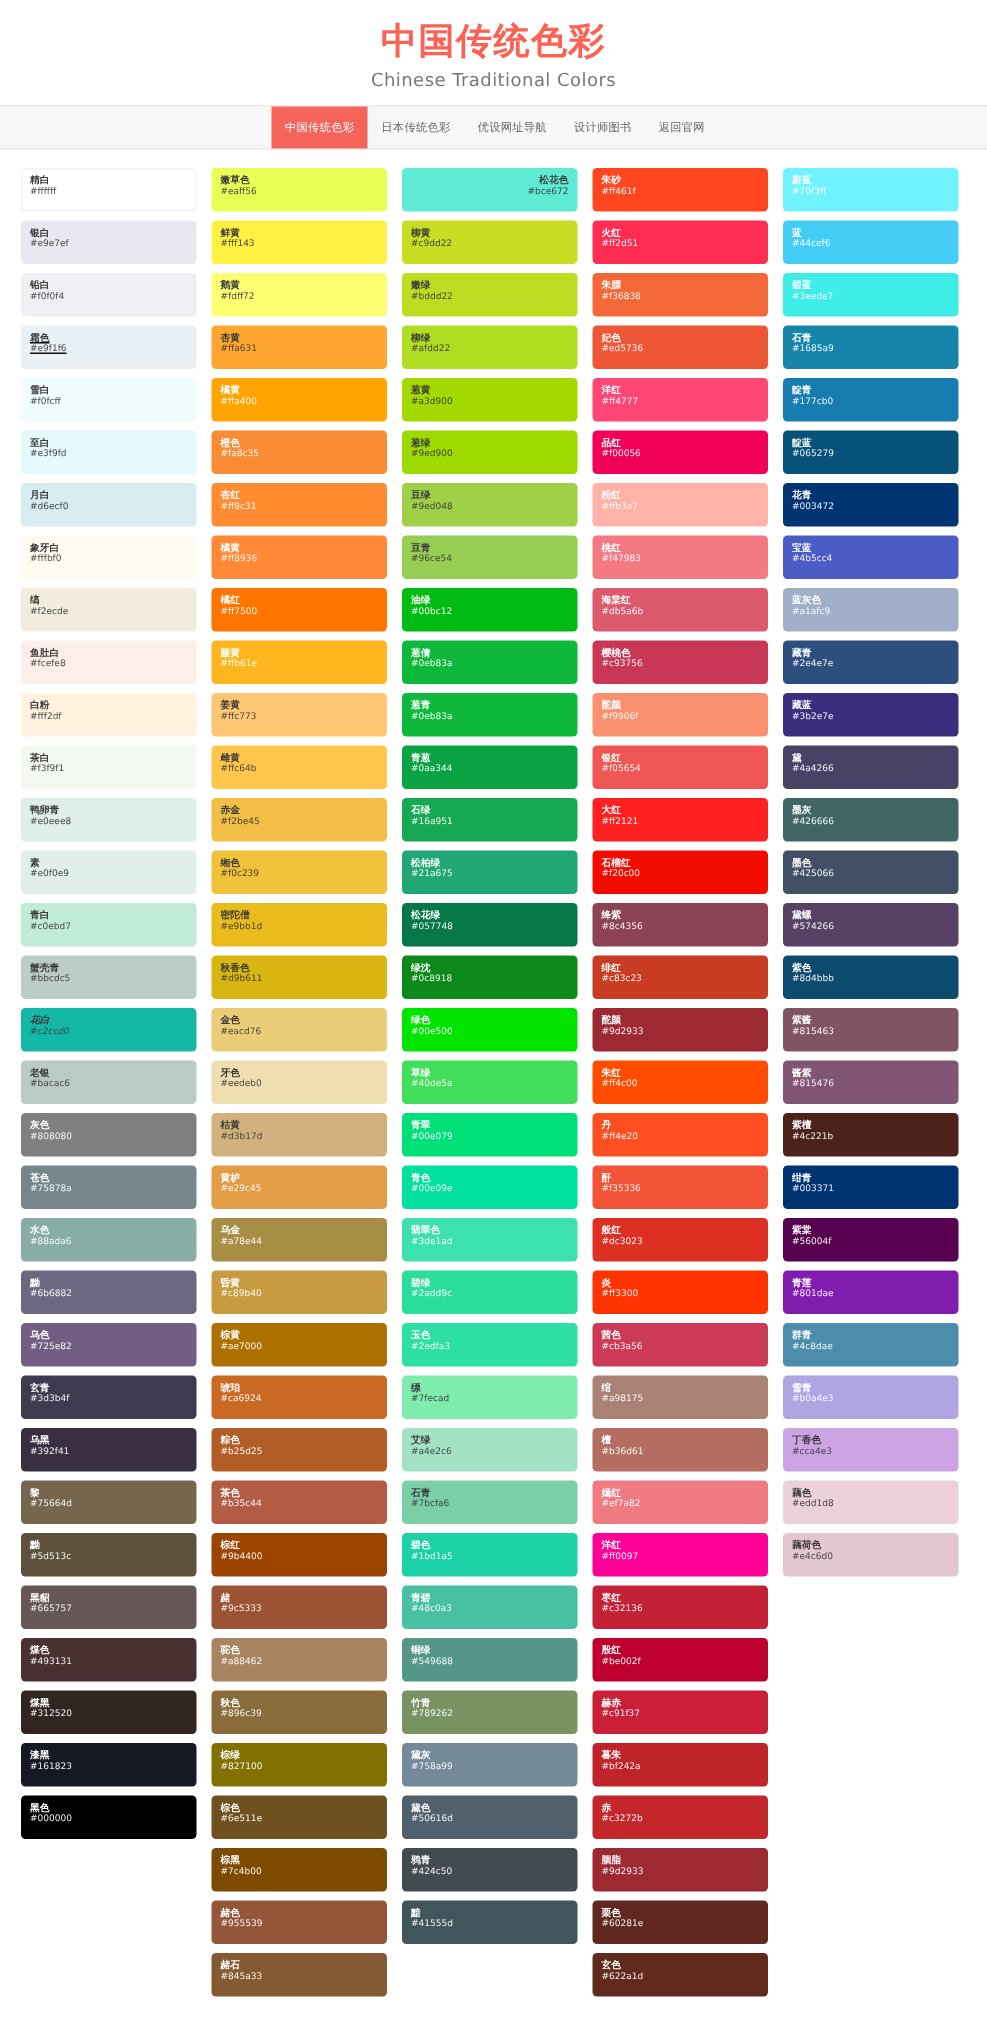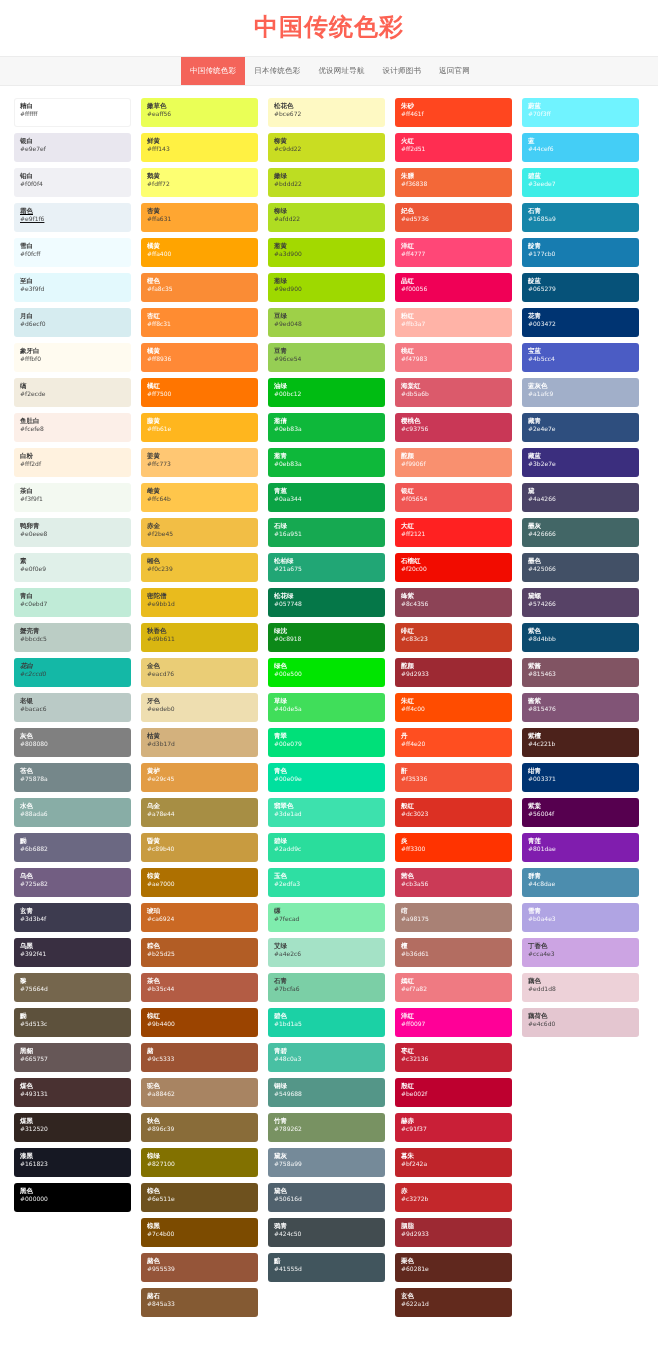--- a/index.html
+++ b/index.html
@@ -101,20 +101,21 @@
   .dark-text { color: #3b3b3b; }
   .light-text { color: #ffffff; }
 </style>
 </head>
 <body>
 
 <div id="page">
 
   <div class="site-header">
     <h1 class="site-title">中国传统色彩</h1>
+    <p class="site-subtitle">Chinese Traditional Colors</p>
   </div>
 
   <div class="nav-bar" id="nav-bar">
       <div class="nav-item active">
         <span>中国传统色彩</span>
       </div>
       <div class="nav-item">
         <span>日本传统色彩</span>
       </div>
       <div class="nav-item">
@@ -395,21 +396,21 @@
         <div class="color-card" style="background: rgb(149, 85, 57);">
           <span class="cc-name light-text">赭色</span>
           <span class="cc-hex light-text">#955539</span>
         </div>
         <div class="color-card" style="background: rgb(132, 90, 51);">
           <span class="cc-name light-text">赭石</span>
           <span class="cc-hex light-text">#845a33</span>
         </div>
       </div>
       <div class="color-column">
-        <div class="color-card" style="background: #fef9c3;">
+        <div class="color-card" style="background: #5eead4; text-align: right;">
           <span class="cc-name dark-text">松花色</span>
           <span class="cc-hex dark-text">#bce672</span>
         </div>
         <div class="color-card" style="background: rgb(201, 221, 34);">
           <span class="cc-name dark-text">柳黄</span>
           <span class="cc-hex dark-text">#c9dd22</span>
         </div>
         <div class="color-card" style="background: rgb(189, 221, 34);">
           <span class="cc-name dark-text">嫩绿</span>
           <span class="cc-hex dark-text">#bddd22</span>

